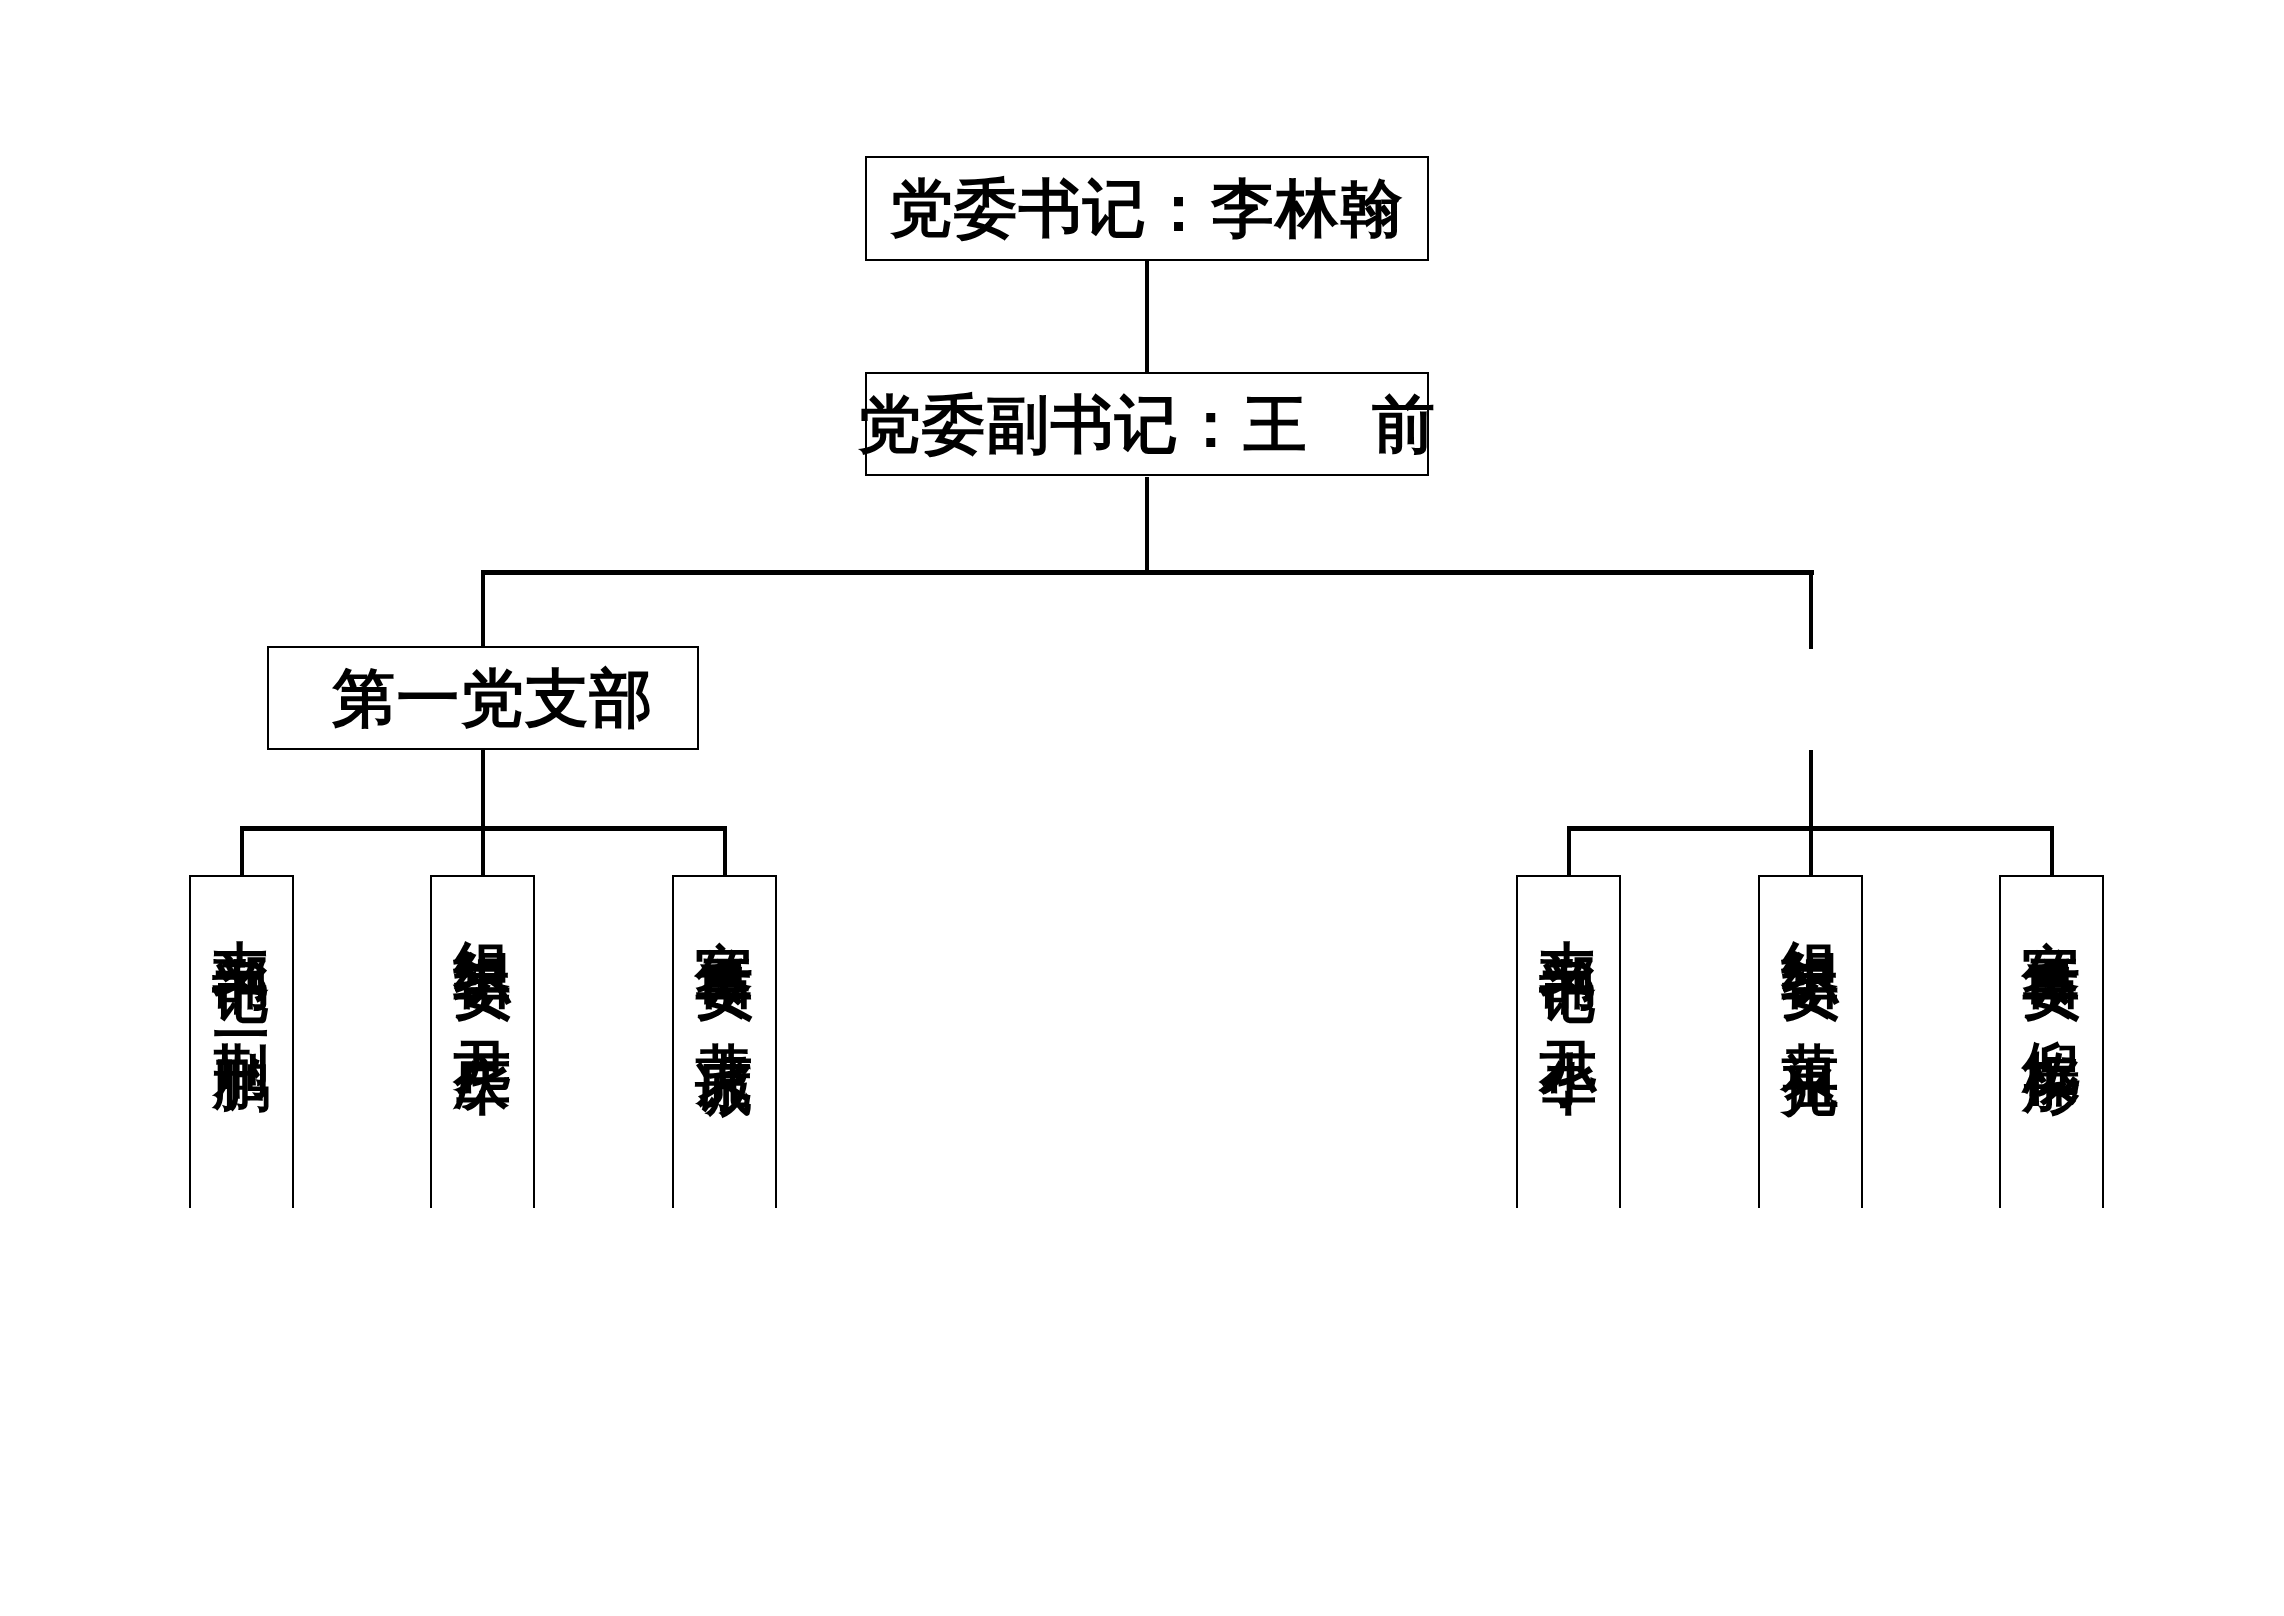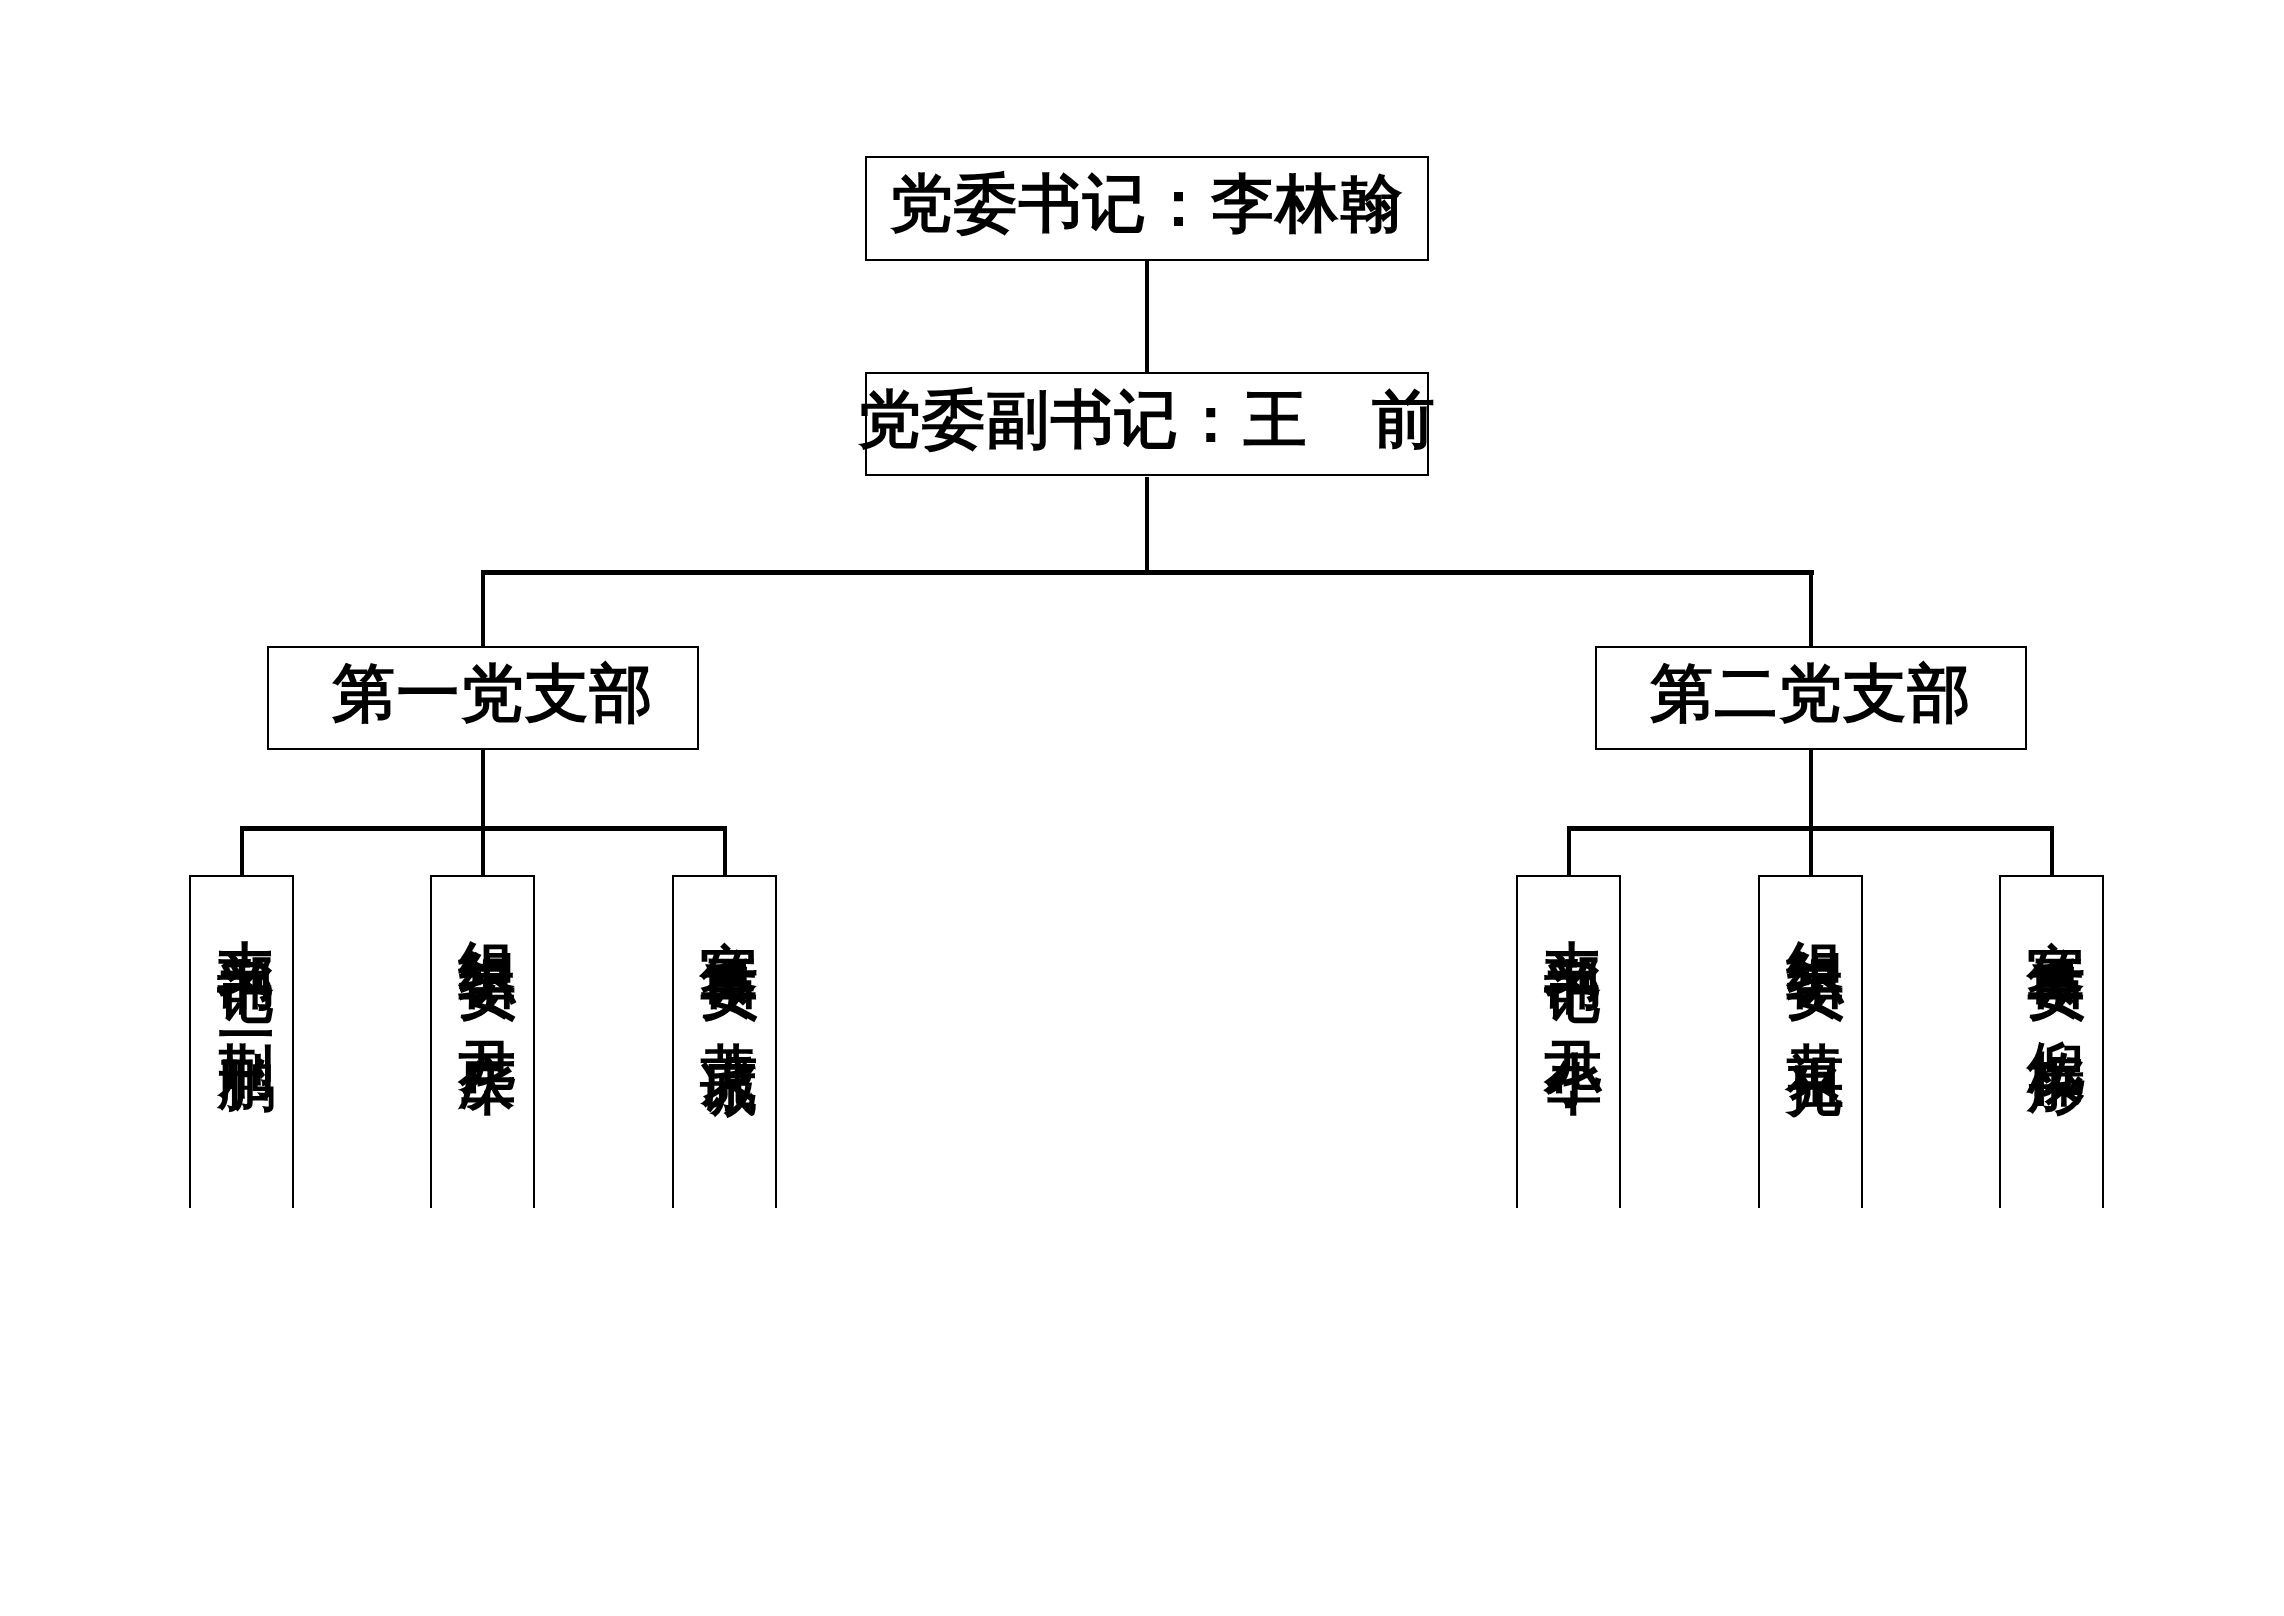--- a/index.html
+++ b/index.html
@@ -5,21 +5,21 @@
   html, body {
     margin: 0;
     padding: 0;
     background: #ffffff;
   }
   .canvas {
     position: relative;
     width: 2284px;
     height: 1208px;
     background: #ffffff;
-    font-family: Liberation Mono, monospace;
+    font-family: Liberation Sans, sans-serif;
     color: #000000;
   }
   .box {
     position: absolute;
     box-sizing: border-box;
     border: 2.6px solid #000000;
     background: #ffffff;
     display: flex;
     align-items: center;
     justify-content: center;
@@ -117,23 +117,20 @@
     <span>党委书记：李林翰</span>
   </div>
 
   <div class="box hbox box-deputy">
     <span>党委副书记：王　前</span>
   </div>
 
   <div class="box hbox box-branch1">
     <span>第一党支部</span>
   </div>
-  <div class="box hbox box-branch2">
-    <span>第二党支部</span>
-  </div>
 
   <div class="member m1">
     <span>支部书记：荆一鹏</span>
   </div>
   <div class="member m2">
     <span>组织委员：尹庆华</span>
   </div>
   <div class="member m3">
     <span>宣传委员：黄虎诚</span>
   </div>

